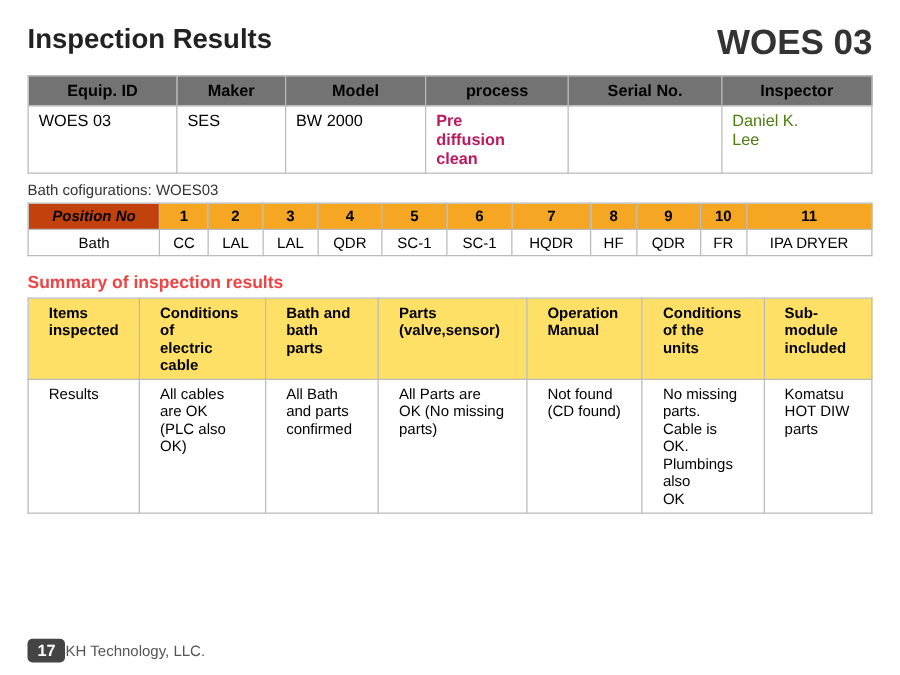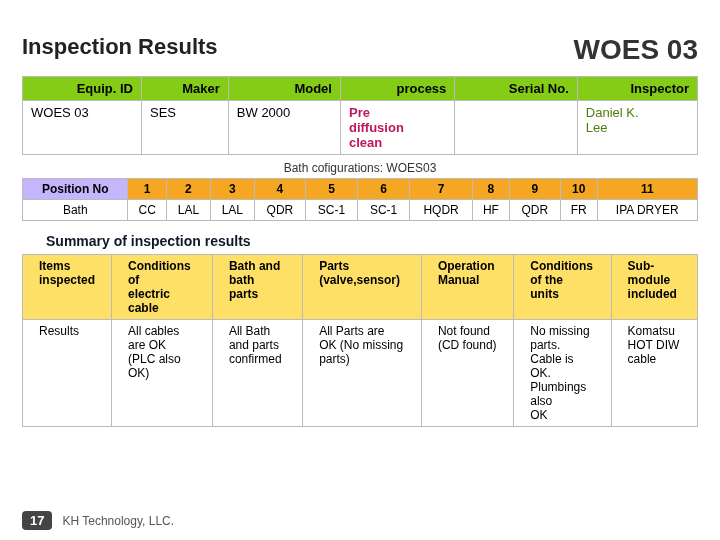--- a/index.html
+++ b/index.html
@@ -17,45 +17,44 @@
       height: 540px;
       background: #fff;
       padding: 18px 22px 12px 22px;
       position: relative;
     }
     .header-row {
       display: flex;
       justify-content: space-between;
       align-items: flex-start;
       margin-bottom: 10px;
-      margin-top: 16px;
     }
     .page-title {
       font-size: 22px;
       font-weight: bold;
       color: #222;
     }
     .woes-badge {
       font-size: 28px;
       font-weight: bold;
       color: #333;
     }
 
     
     .insp-table {
       width: 100%;
       border-collapse: collapse;
       margin-bottom: 4px;
       font-size: 13px;
     }
     .insp-table th {
-      background: #84cc16;
+      background: #737373;
       border: 1px solid #bbb;
       padding: 4px 8px;
-      text-align: right;
+      text-align: center;
       font-weight: bold;
     }
     .insp-table td {
       border: 1px solid #bbb;
       padding: 4px 8px;
       vertical-align: top;
     }
     .process-cell {
       color: #be185d;
       font-weight: bold;
@@ -65,21 +64,20 @@
     }
 
     
     .bath-config-row {
       font-size: 12px;
       color: #333;
       margin: 6px 0 3px 0;
       display: flex;
       align-items: center;
       gap: 6px;
-      justify-content: center;
     }
     .bath-config-label {
       font-size: 12px;
       color: #333;
     }
     .bath-chemical-text {
       font-size: 20px;
       font-weight: bold;
       color: #000;
     }
@@ -99,30 +97,30 @@
       font-weight: bold;
       color: #000;
     }
     .bath-table td {
       border: 1px solid #bbb;
       padding: 3px 5px;
       text-align: center;
       background: #fff;
     }
     .bath-table tr:first-child th:first-child {
-      background: #c4b5fd;
+      background: #c2410c;
+      font-style: italic;
     }
 
     
     .summary-title {
       font-size: 14px;
       font-weight: bold;
       margin-bottom: 5px;
-      color: #0f172a;
-      margin-left: 24px;
+      color: #ef4444;
     }
     .summary-table {
       width: 100%;
       border-collapse: collapse;
       font-size: 12px;
     }
     .summary-table th {
       background: #ffe066;
       border: 1px solid #bbb;
       padding: 4px 16px;
@@ -137,21 +135,20 @@
       background: #fff;
     }
 
     
     .footer {
       position: absolute;
       bottom: 10px;
       left: 22px;
       display: flex;
       align-items: center;
-      gap: 10px;
     }
     .page-num {
       background: #444;
       color: #fff;
       border-radius: 4px;
       padding: 2px 8px;
       font-size: 13px;
       font-weight: bold;
     }
     .footer-text {
@@ -245,21 +242,21 @@
       </tr>
     </thead>
     <tbody>
       <tr>
         <td>Results</td>
         <td>All cables are OK (PLC also OK)</td>
         <td>All Bath and parts confirmed</td>
         <td>All Parts are OK (No missing parts)</td>
         <td>Not found (CD found)</td>
         <td>No missing parts.<br>Cable is OK.<br>Plumbings also<br>OK</td>
-        <td>Komatsu HOT DIW cable</td>
+        <td>Komatsu HOT DIW parts</td>
       </tr>
     </tbody>
   </table>
 
   <div class="footer">
     <div class="page-num">17</div>
     <div class="footer-text">KH Technology, LLC.</div>
   </div>
 
 </div>

